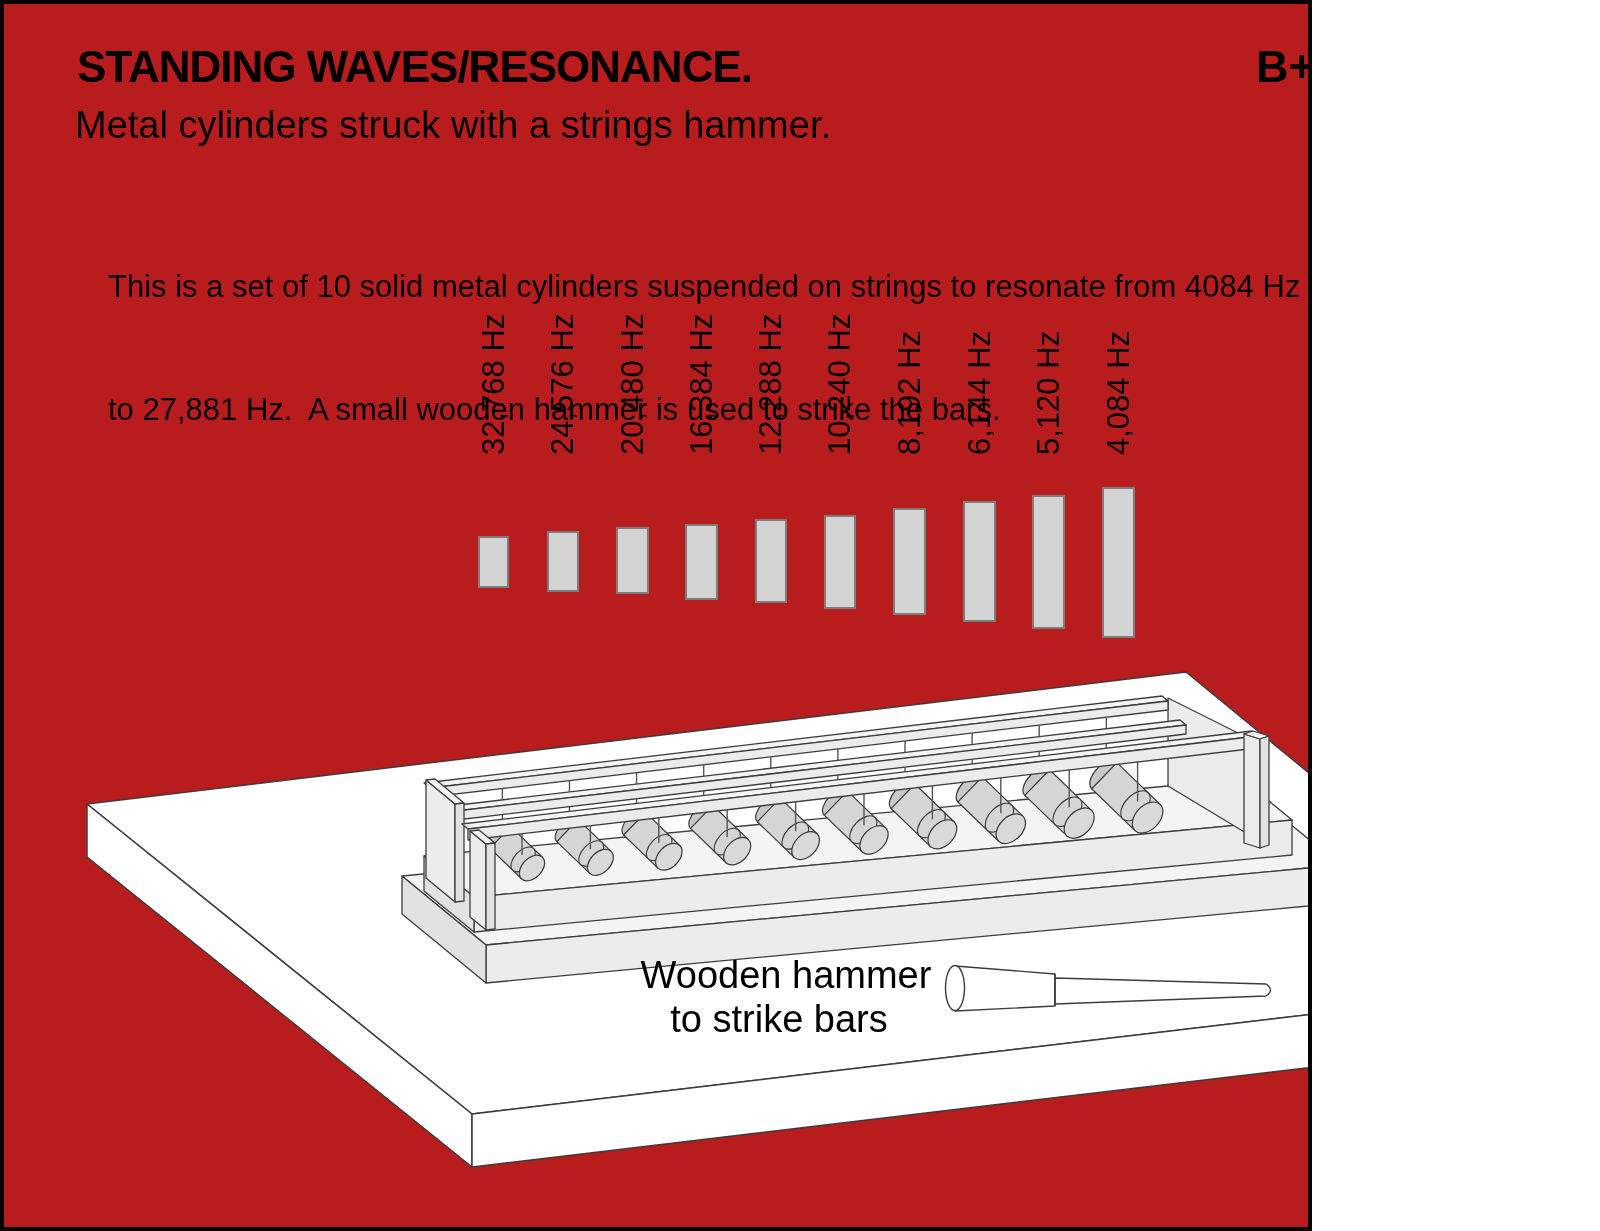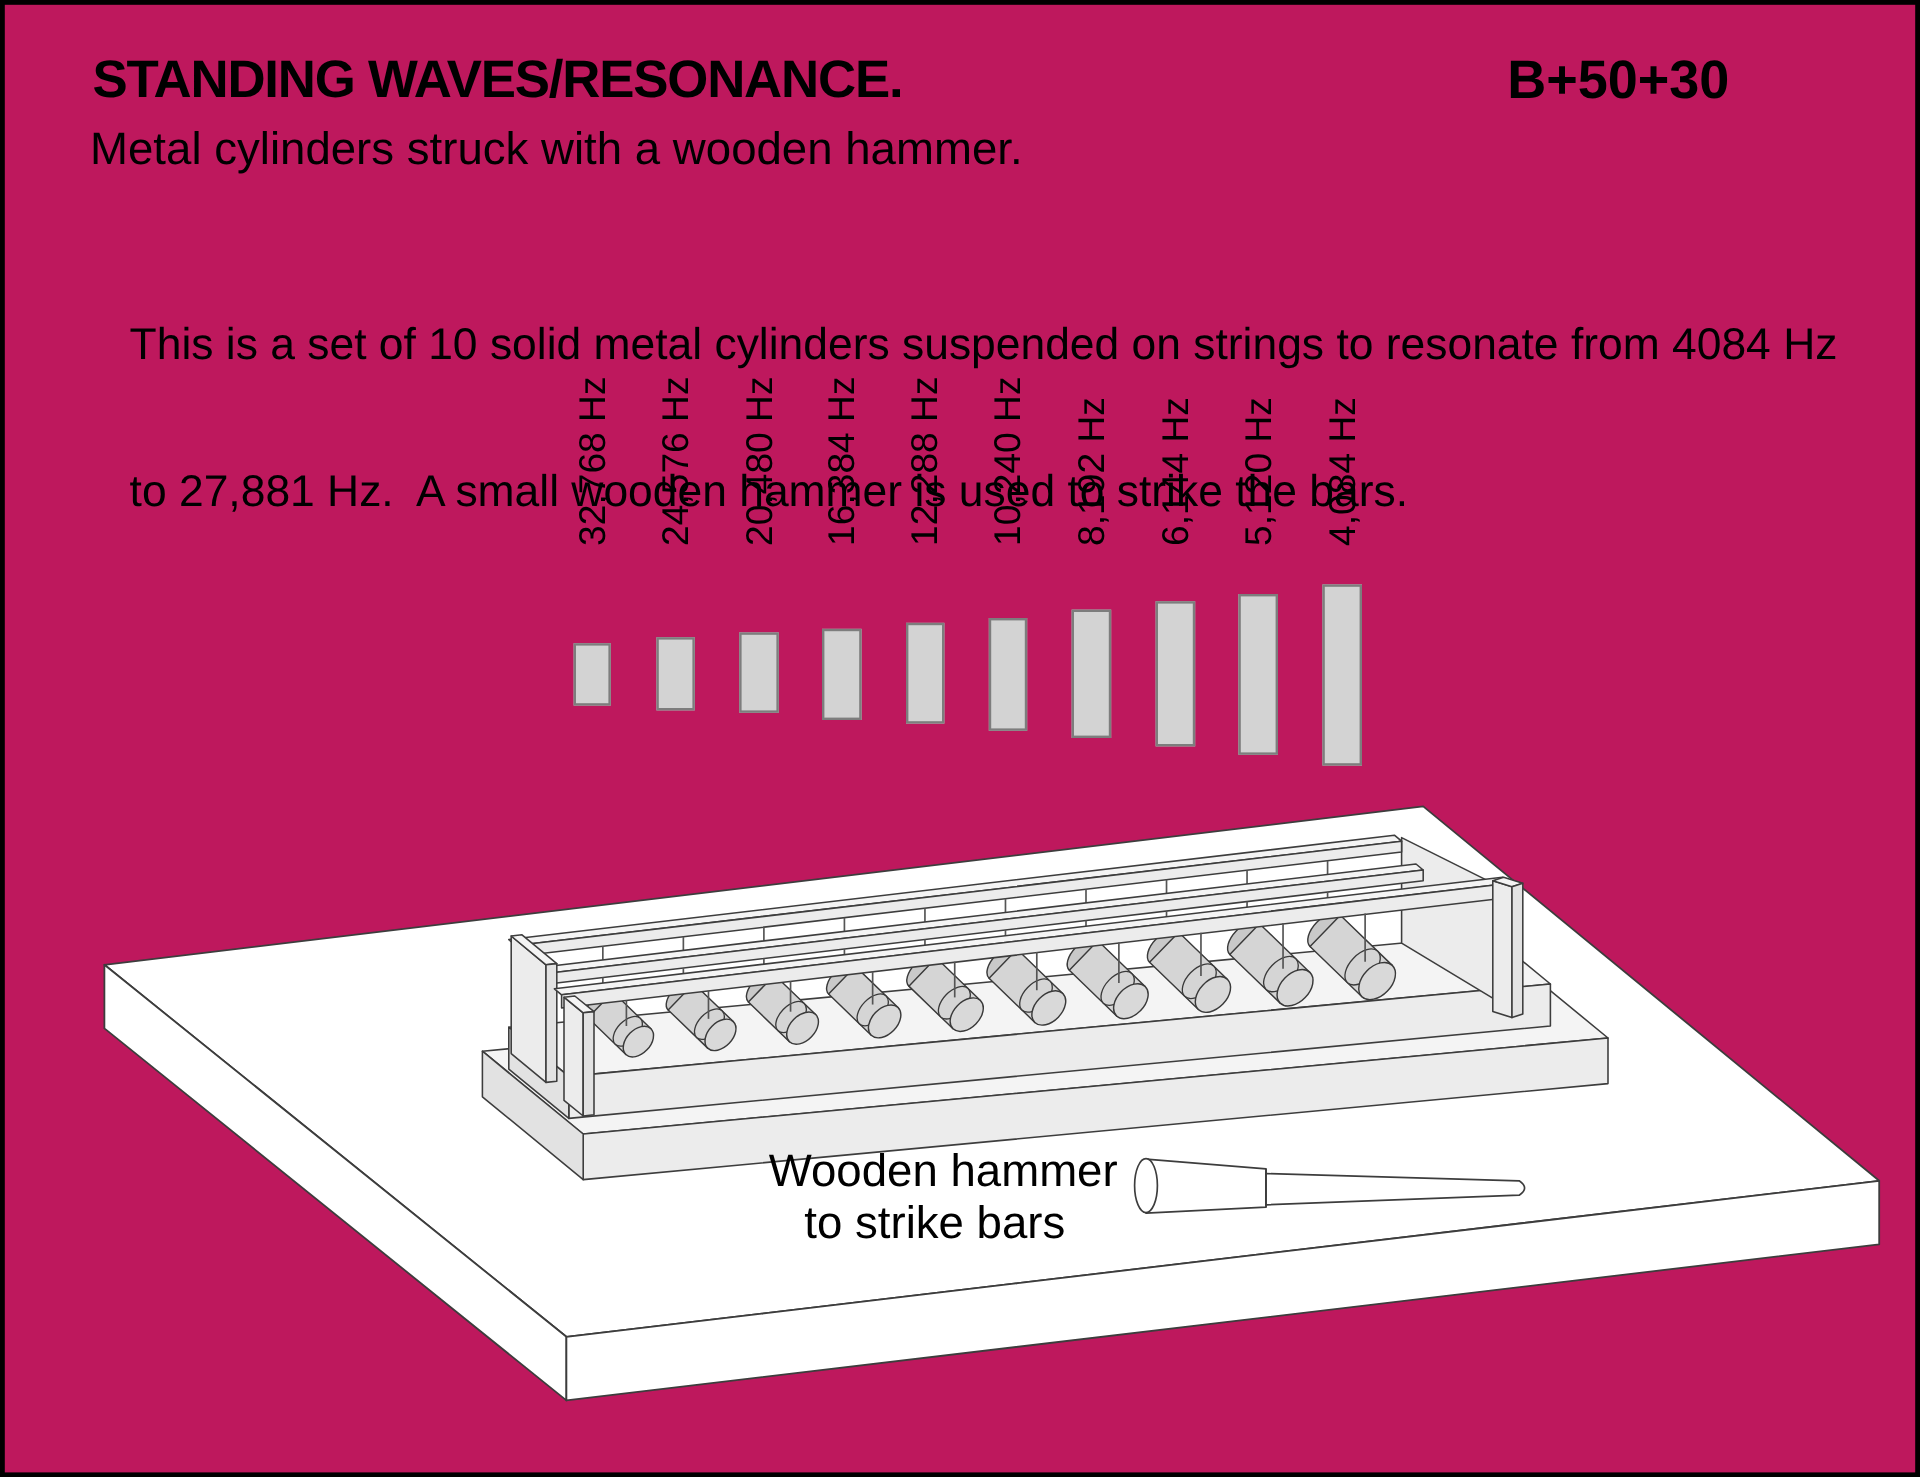--- a/index.html
+++ b/index.html
@@ -1,24 +1,24 @@
 <!DOCTYPE html>
 <html><head>
 <meta charset="utf-8">
 <style>
   html,body{margin:0;padding:0;background:#fff;}
   .page{
-    position:relative;width:1600px;height:1231px;box-sizing:border-box;
-    border:4px solid #000;background:#be185d;overflow:hidden;
+    position:relative;width:1312px;height:1231px;box-sizing:border-box;
+    border:4px solid #000;background:#b91c1c;overflow:hidden;
     font-family:"Liberation Sans", sans-serif;color:#000;
   }
   .title{position:absolute;left:73px;top:38px;font-size:44px;font-weight:bold;letter-spacing:-1px;white-space:nowrap;}
   .code{position:absolute;left:1252px;top:37px;font-size:45px;font-weight:bold;white-space:nowrap;}
   .subtitle{position:absolute;left:71px;top:100px;font-size:38px;white-space:nowrap;}
-  .desc{position:absolute;left:104px;top:180px;font-size:37px;line-height:41px;white-space:pre-wrap;}
+  .desc{position:absolute;left:104px;top:180px;font-size:31px;line-height:41px;white-space:pre-wrap;}
   #bars-layer{position:absolute;left:0;top:0;width:1600px;height:660px;}
   .freq-bar{position:absolute;background:#d3d3d3;border:2px solid #7d7d7d;box-sizing:border-box;}
   .freq-label{
     position:absolute;white-space:nowrap;font-size:31px;line-height:34px;height:34px;
     transform:rotate(-90deg);transform-origin:0 0;
   }
   svg{position:absolute;left:0;top:0;}
   .ln-board{fill:#ffffff;stroke:#3d3d3d;stroke-width:1.5;stroke-linejoin:round;}
   .f-top{fill:#f4f4f4;stroke:#3d3d3d;stroke-width:1.3;stroke-linejoin:round;}
   .f-side{fill:#ececec;stroke:#3d3d3d;stroke-width:1.3;stroke-linejoin:round;}
@@ -31,21 +31,21 @@
   .cyl-front{fill:#d9d9d9;stroke:#3a3a3a;stroke-width:1.2;}
   .hammer-text{font-family:"Liberation Sans",sans-serif;font-size:38px;fill:#000;text-anchor:middle;}
 </style>
 </head>
 <body>
 
 <div class="page">
 
   <div class="title">STANDING WAVES/RESONANCE.</div>
   <div class="code">B+50+30</div>
-  <div class="subtitle">Metal cylinders struck with a wooden hammer.</div>
+  <div class="subtitle">Metal cylinders struck with a strings hammer.</div>
   <div class="desc">
     <div>This is a set of 10 solid metal cylinders suspended on strings to resonate from 4084 Hz</div>
     <div>to 27,881 Hz.  A small wooden hammer is used to strike the bars.</div>
   </div>
 
   <div id="bars-layer">
       <div class="freq-bar" style="left: 474px; top: 532px; width: 31px; height: 52px;"></div>
       <div class="freq-label" style="left: 472.5px; top: 451px;">32,768 Hz</div>
       <div class="freq-bar" style="left: 543px; top: 527px; width: 32px; height: 61px;"></div>
       <div class="freq-label" style="left: 542px; top: 451px;">24,576 Hz</div>

